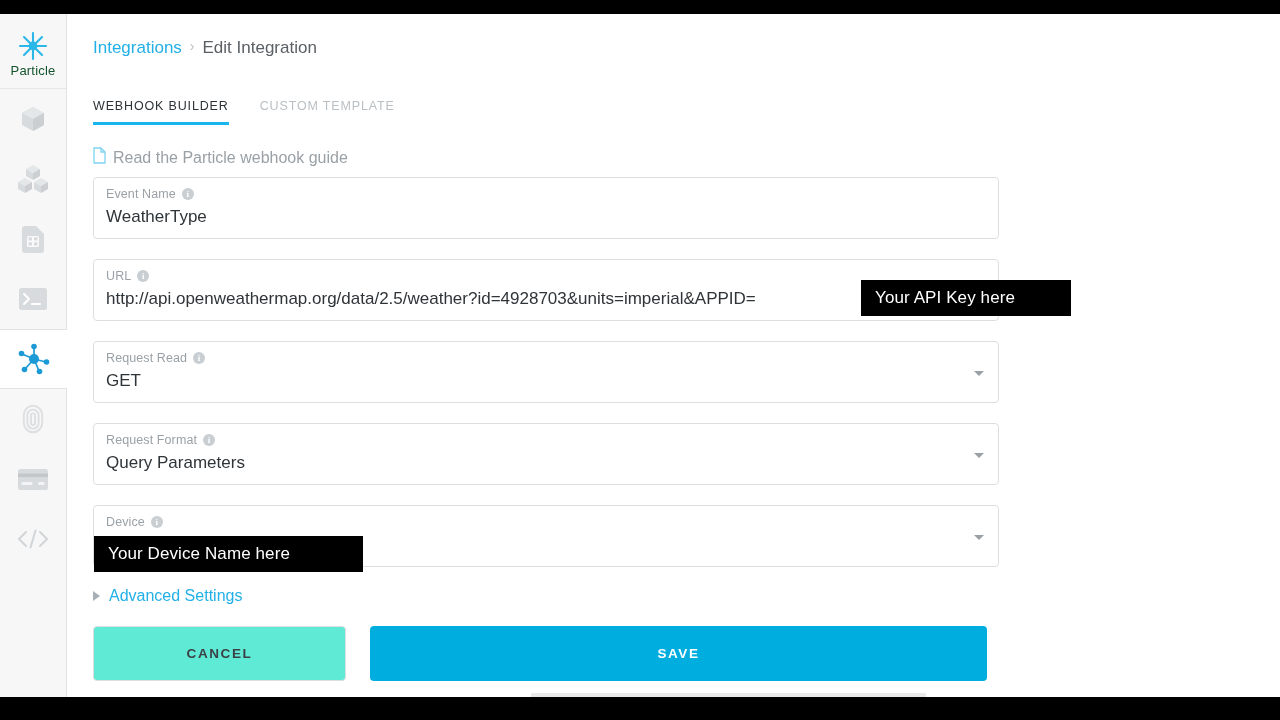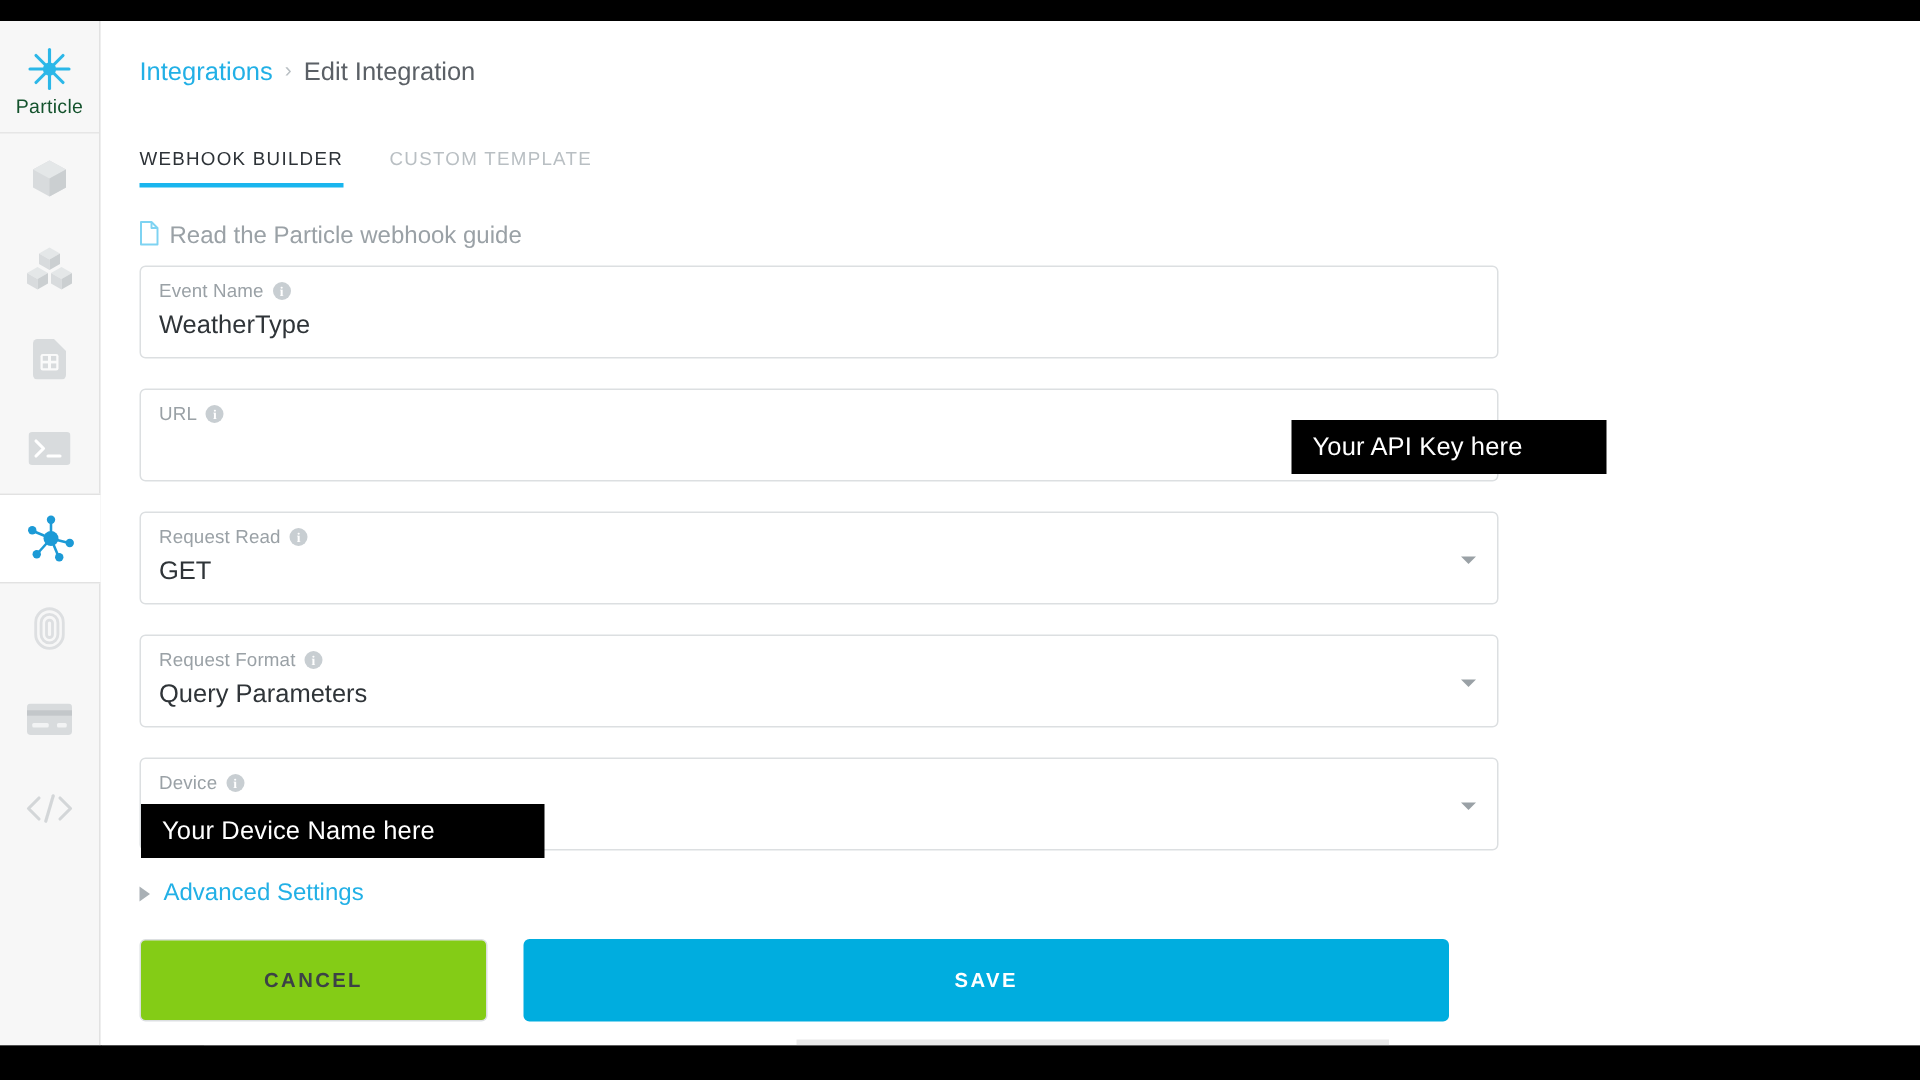--- a/index.html
+++ b/index.html
@@ -108,22 +108,22 @@
     display: flex; align-items: center; gap: 9px;
     font-size: 16px; color: #22b0e6; cursor: pointer; margin-top: 3px; margin-bottom: 21px;
   }
   .tri {
     width: 0; height: 0; border-top: 5px solid transparent;
     border-bottom: 5px solid transparent; border-left: 7px solid #a9b0b5;
   }
 
   .actions { display: flex; gap: 24px; }
   .btn-cancel {
-    width: 232px; height: 55px; border: 1px solid #dcdfe1; border-radius: 4px;
-    background: #84cc16; color: #3c4146; font-size: 13.5px; font-weight: bold;
+    width: 253px; height: 55px; border: 1px solid #dcdfe1; border-radius: 4px;
+    background: #5eead4; color: #3c4146; font-size: 13.5px; font-weight: bold;
     letter-spacing: 1.6px; display: flex; align-items: center; justify-content: center;
     cursor: pointer;
   }
   .btn-save {
     width: 617px; height: 55px; border: none; border-radius: 4px;
     background: #00addf; color: #fff; font-size: 13.5px; font-weight: bold;
     letter-spacing: 1.6px; display: flex; align-items: center; justify-content: center;
     cursor: pointer;
   }
 
@@ -302,20 +302,21 @@
             <span class="info-dot">i</span>
           </div>
           <div class="field-value">WeatherType</div>
         </div>
 
         <div class="field" style="overflow:hidden;">
           <div class="field-label">
             <span>URL</span>
             <span class="info-dot">i</span>
           </div>
+          <div class="field-value">http://api.openweathermap.org/data/2.5/weather?id=4928703&amp;units=imperial&amp;APPID=</div>
         </div>
 
         <div class="field">
           <div class="field-label">
             <span>Request Read</span>
             <span class="info-dot">i</span>
           </div>
           <div class="field-value">GET</div>
           <span class="caret"></span>
         </div>

